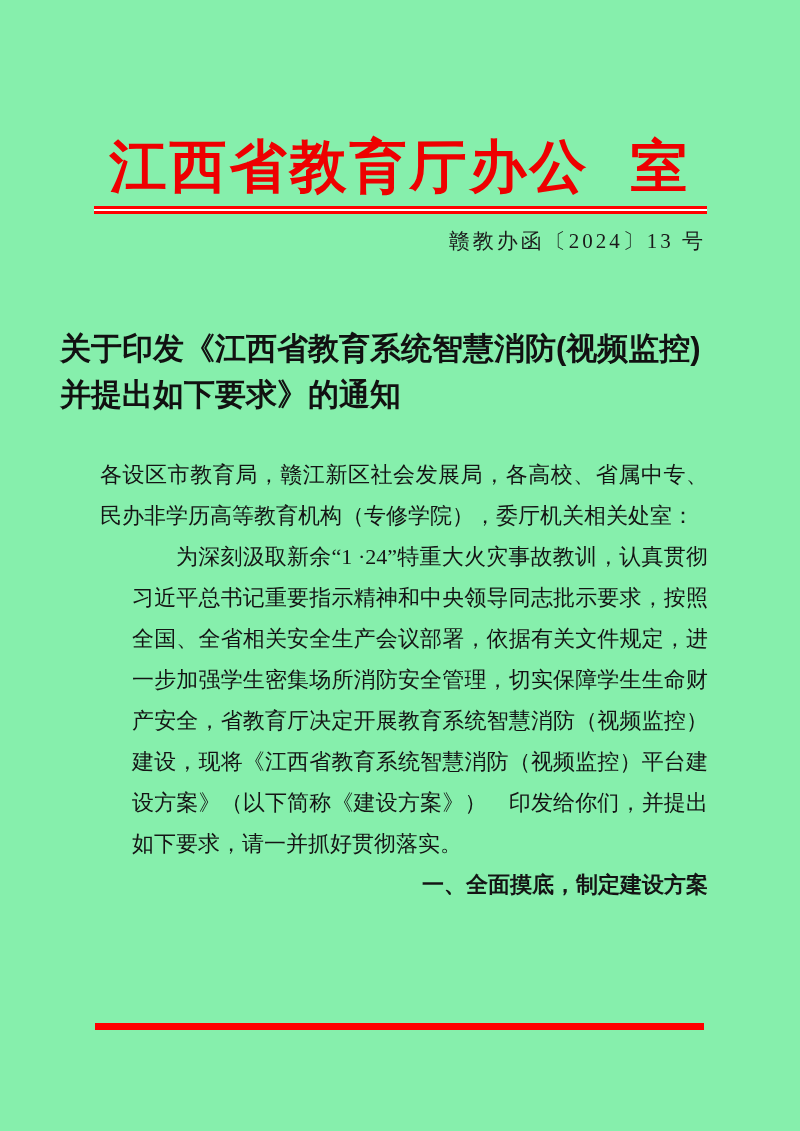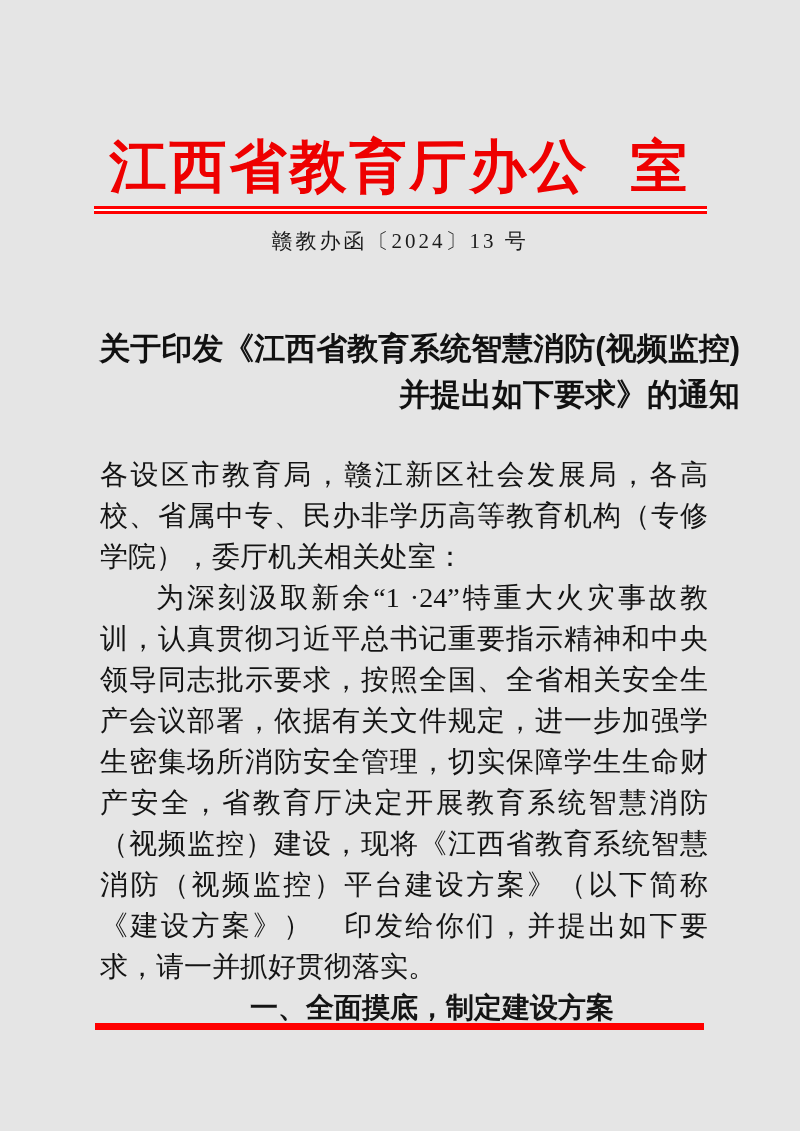--- a/index.html
+++ b/index.html
@@ -4,21 +4,21 @@
 <style>
   html, body {
     margin: 0;
     padding: 0;
     background: #ffffff;
   }
   .page {
     position: relative;
     width: 800px;
     height: 1131px;
-    background: #e5e5e5;
+    background: #86efac;
     overflow: hidden;
     font-family: "Liberation Serif", serif;
   }
   .agency-name {
     position: absolute;
     top: 132px;
     left: 88px;
     width: 624px;
     text-align: center;
     font-family: "Liberation Sans", sans-serif;
@@ -46,59 +46,60 @@
   }
   .rule-double .bar-thick {
     height: 3px;
     background: #ff0000;
   }
   .doc-number {
     position: absolute;
     top: 227px;
     left: 94px;
     width: 612px;
-    text-align: center;
+    text-align: right;
     font-family: "Liberation Serif", serif;
     font-size: 21px;
     letter-spacing: 3px;
     color: #1a1a1a;
   }
   .doc-title {
     position: absolute;
     top: 326px;
     left: 60px;
     width: 680px;
-    text-align: right;
+    text-align: left;
     font-family: "Liberation Sans", sans-serif;
     font-weight: bold;
     font-size: 31px;
     line-height: 46px;
     color: #111111;
   }
   .body-text {
     position: absolute;
     top: 454px;
     left: 100px;
     width: 608px;
-    font-size: 28px;
+    font-size: 22px;
     line-height: 41px;
     text-align: justify;
     color: #141414;
   }
   .body-text p {
     margin: 0;
   }
   .body-text p.indent {
     text-indent: 2em;
+    margin-left: 32px;
   }
   .body-text p.heading {
     font-family: "Liberation Sans", sans-serif;
     font-weight: bold;
     text-indent: 2em;
-    text-align: center;
+    text-align: right;
   }
   .rule-bottom {
     position: absolute;
     top: 1023px;
     left: 95px;
     width: 609px;
     height: 7px;
     background: #ff0000;
   }
 </style>

